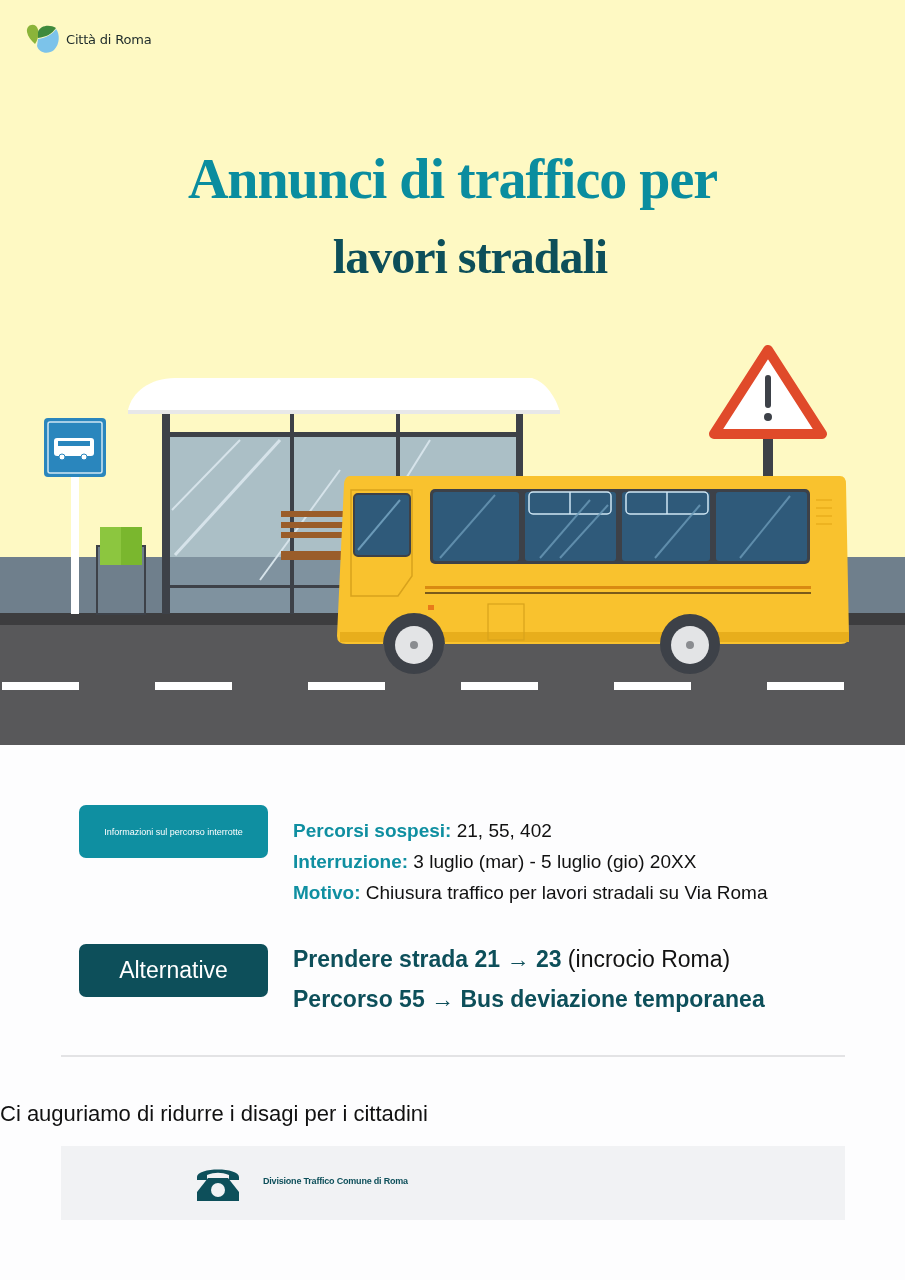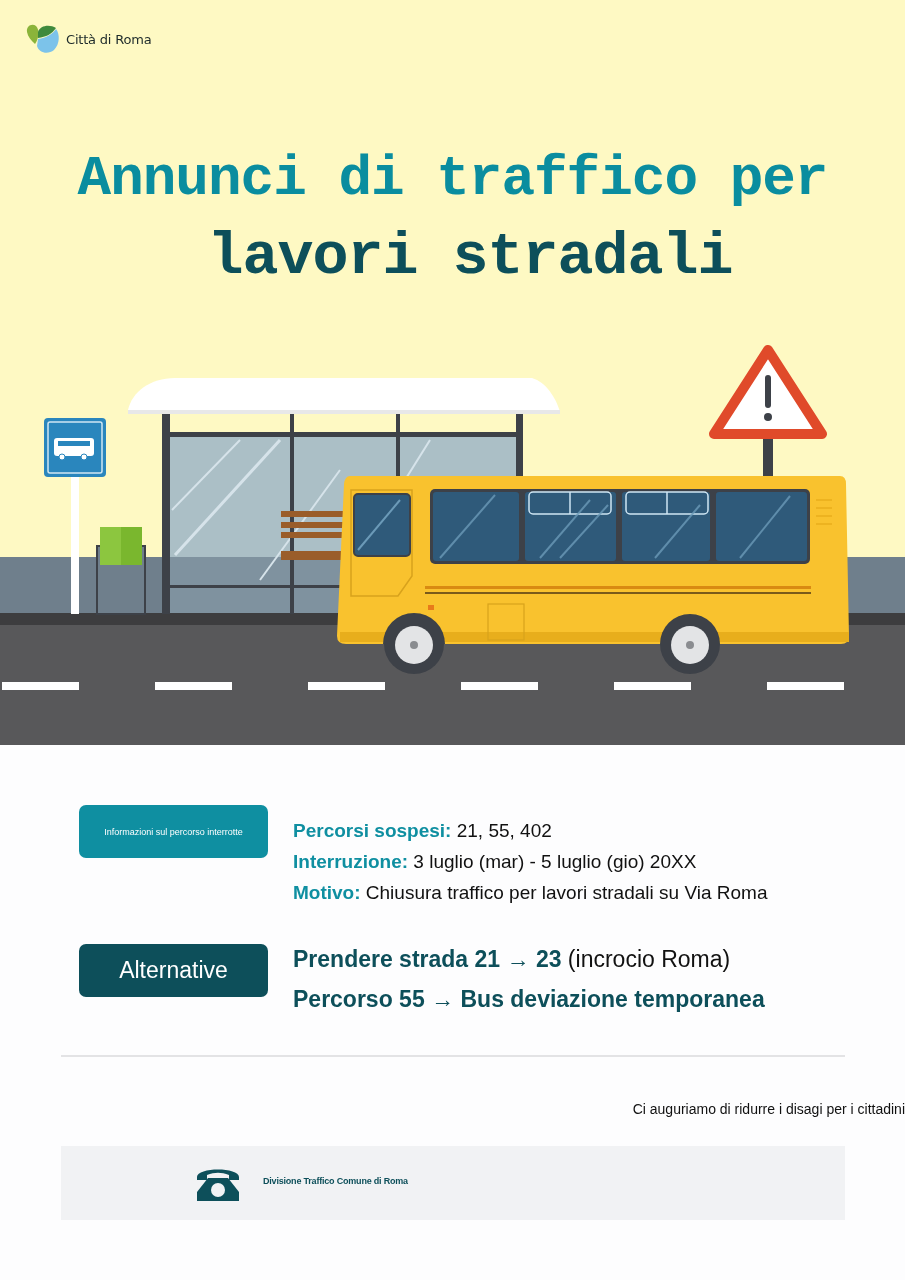--- a/index.html
+++ b/index.html
@@ -3,40 +3,40 @@
 <meta charset="utf-8">
 <style>
   * { box-sizing: border-box; margin: 0; padding: 0; }
   html, body { width: 905px; height: 1280px; background: #fdfdfe; overflow: hidden; }
   body { font-family: "DejaVu Sans", "Liberation Sans", sans-serif; position: relative; }
 
   .hero { position: absolute; left: 0; top: 0; width: 905px; height: 745px; background: #fef9c3; overflow: hidden; }
   .logo { position: absolute; left: 24px; top: 22px; display: flex; align-items: center; gap: 4px; }
   .logo-text { font-family: "DejaVu Sans", sans-serif; font-size: 13px; color: #1d2a2a; letter-spacing: -0.2px; }
 
-  .title { position: absolute; left: 0; top: 140px; width: 905px; text-align: center; font-family: Liberation Mono, monospace; font-weight: bold; letter-spacing: -1px; line-height: 78px; }
+  .title { position: absolute; left: 0; top: 140px; width: 905px; text-align: center; font-family: Liberation Serif, serif; font-weight: bold; letter-spacing: -1px; line-height: 78px; }
   .title .l1 { display: block; color: #0a8d9f; font-size: 56px; }
-  .title .l2 { display: block; color: #0d4f5a; font-size: 60px; margin-left: 35px; }
+  .title .l2 { display: block; color: #0d4f5a; font-size: 48px; margin-left: 35px; }
 
   .scene { position: absolute; left: 0; top: 330px; width: 905px; height: 415px; }
 
   .info { position: absolute; left: 0; top: 745px; width: 905px; }
   .label-box { position: absolute; display: flex; align-items: center; justify-content: center; color: #fff; border-radius: 7px; }
   .label-info { left: 79px; top: 60px; width: 189px; height: 53px; background: #0f8fa1; font-size: 9px; font-family: "Liberation Sans", sans-serif; }
   .label-alt { left: 79px; top: 199px; width: 189px; height: 53px; background: #0d4f5a; font-size: 23px; font-family: "Liberation Sans", sans-serif; }
 
   .details { position: absolute; left: 293px; top: 70px; font-family: "Liberation Sans", sans-serif; font-size: 19px; line-height: 31px; color: #111; }
   .details .k { color: #0f8fa1; font-weight: bold; }
 
   .alts { position: absolute; left: 293px; top: 194px; font-family: "Liberation Sans", sans-serif; font-size: 23px; line-height: 40px; color: #0d4f5a; font-weight: bold; }
   .alts .plain { color: #111; font-weight: normal; }
 
   .divider { position: absolute; left: 61px; top: 310px; width: 784px; height: 2px; background: #e3e3e5; }
 
-  .wish { position: absolute; left: 0; top: 356px; width: 905px; text-align: right; font-family: "Liberation Sans", sans-serif; font-size: 14px; color: #111; }
+  .wish { position: absolute; left: 0; top: 356px; width: 905px; text-align: left; font-family: "Liberation Sans", sans-serif; font-size: 22px; color: #111; }
 
   .contact { position: absolute; left: 61px; top: 401px; width: 784px; height: 74px; background: #f1f2f4; display: flex; align-items: center; }
   .phone-icon { position: absolute; left: 134px; top: 18px; }
   .division { position: absolute; left: 202px; top: 30px; font-size: 9px; font-weight: bold; color: #0d4f5a; font-family: Liberation Sans, sans-serif; letter-spacing: -0.2px; }
   .number { position: absolute; left: 402px; top: 14px; font-size: 34px; font-weight: bold; color: #0f8fa1; font-family: "DejaVu Sans", sans-serif; letter-spacing: -0.5px; }
 </style>
 </head>
 <body>
 
 <div class="hero">

